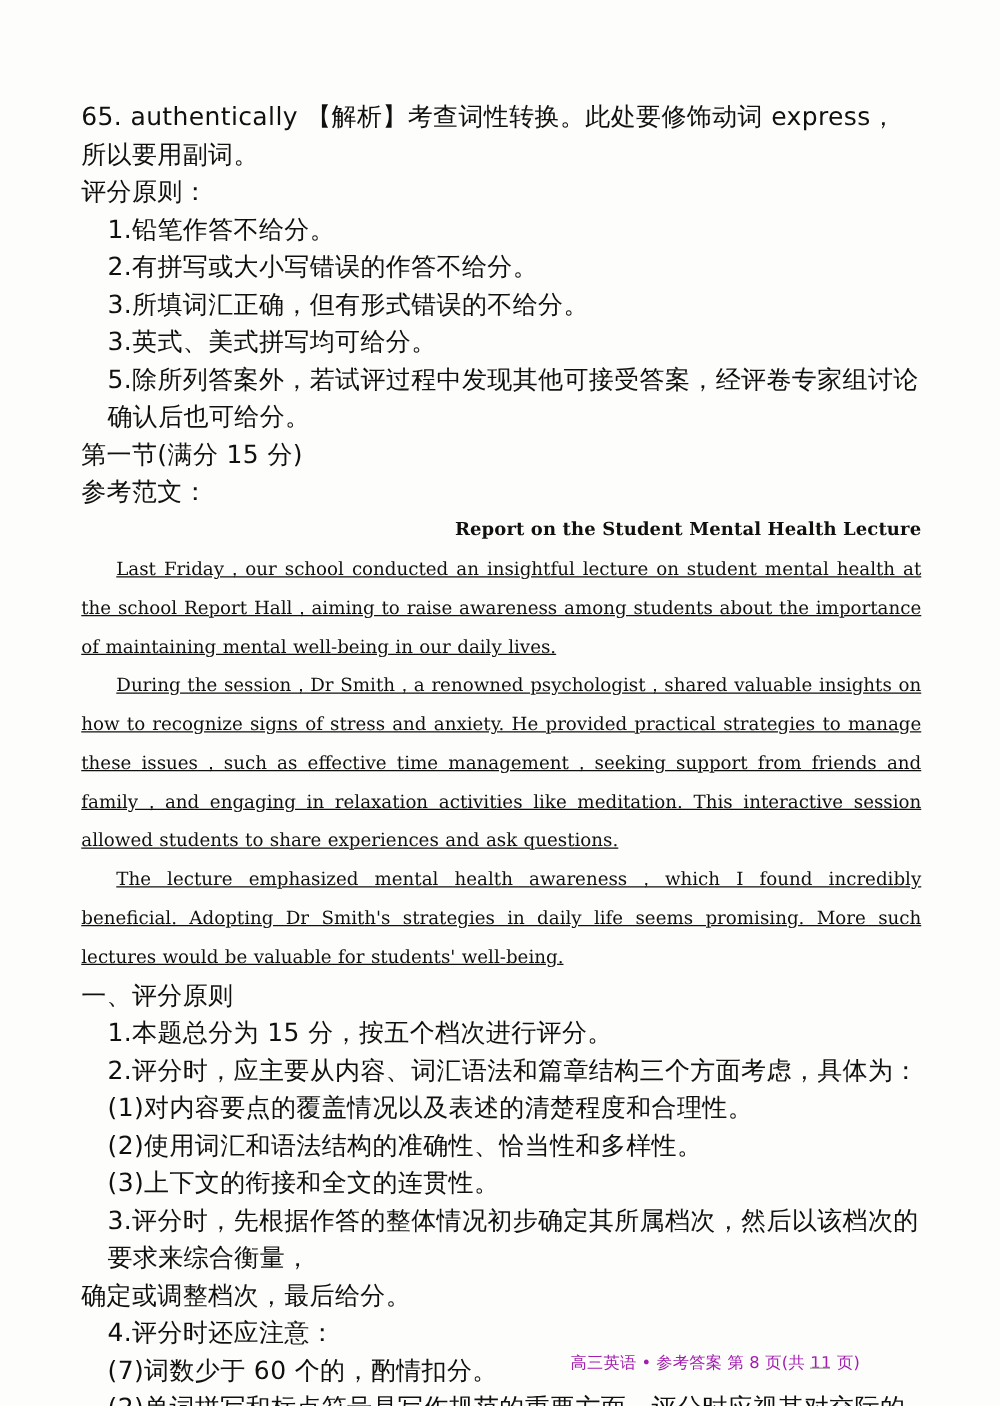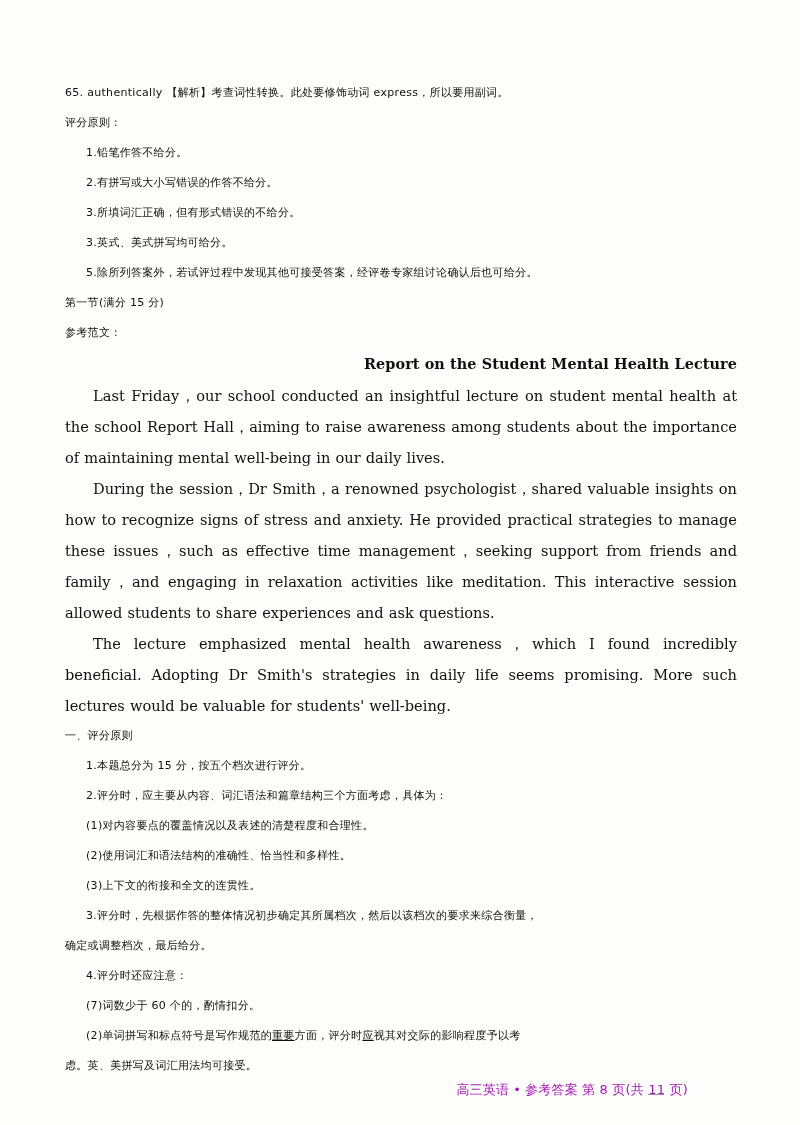--- a/index.html
+++ b/index.html
@@ -22,21 +22,21 @@
     top: 78px;
     width: 672px;
   }
   .line {
     font-size: 14.6px;
     line-height: 30px;
     letter-spacing: 0.2px;
   }
   .cn {
     font-family: "DejaVu Sans", "Liberation Sans", sans-serif;
-    font-size: 11px;
+    font-size: 20px;
     letter-spacing: 0.3px;
   }
   .indent1 { padding-left: 21px; }
   .indent2 { padding-left: 21px; }
   .eng-title {
     text-align: right;
     font-family: "DejaVu Serif", "Liberation Serif", serif;
     font-weight: bold;
     font-size: 14.4px;
     line-height: 32px;
@@ -45,20 +45,21 @@
   .para {
     text-align: justify;
     text-align-last: left;
     text-justify: inter-word;
     font-family: "DejaVu Serif", "Liberation Serif", serif;
     font-size: 14.6px;
     line-height: 31px;
     text-indent: 28px;
     margin: 0;
     word-spacing: 0.5px;
+    text-decoration: underline;
   }
   .underline { text-decoration: underline; }
   .footer {
     position: absolute;
     left: 0;
     top: 1081px;
     width: 688px;
     text-align: right;
     font-family: "DejaVu Sans", "Liberation Sans", sans-serif;
     font-size: 13px;

